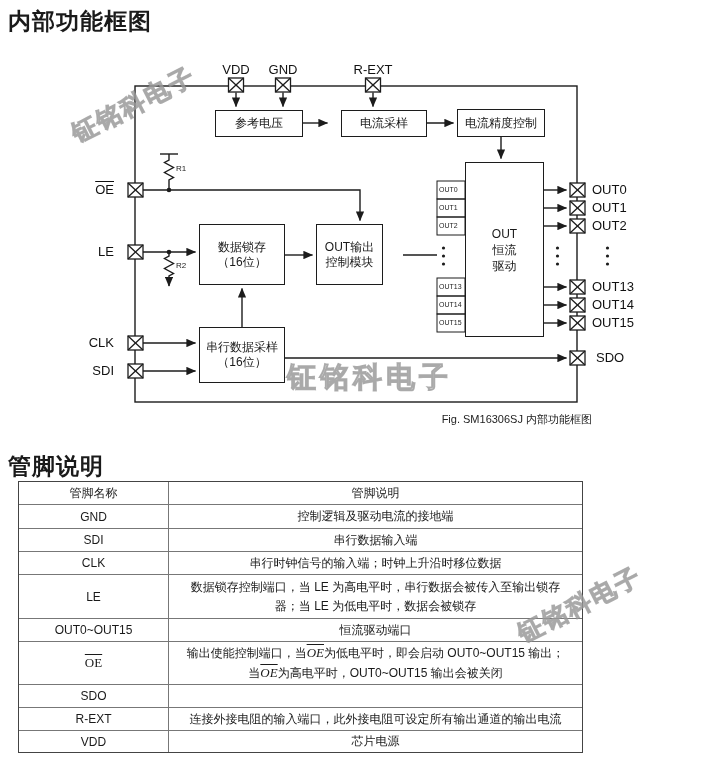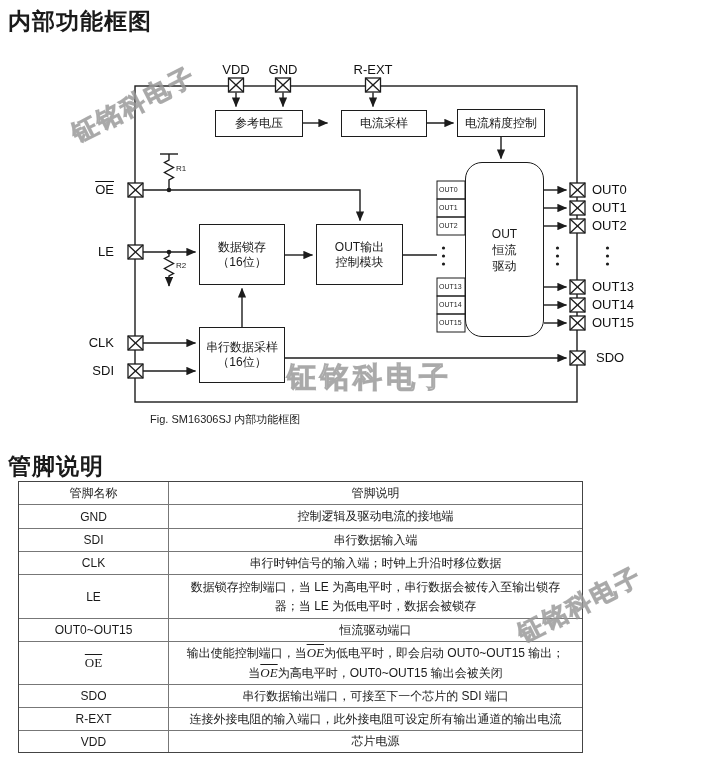--- a/index.html
+++ b/index.html
@@ -18,21 +18,21 @@
   .plbl-r{text-align:right;}
   .overline{text-decoration:overline;}
   .stublbl{position:absolute;left:438px;width:27px;height:18px;font-size:7px;
            line-height:18px;padding-left:1px;color:#222;box-sizing:border-box;}
   .rlbl{position:absolute;font-size:8px;line-height:9px;color:#222;}
   .wm{position:absolute;font-weight:bold;color:rgba(178,178,178,0.38);
       -webkit-text-stroke:1px rgba(150,150,150,0.75);letter-spacing:2px;
       white-space:nowrap;pointer-events:none;z-index:6;}
   .wm-diag{font-size:25px;transform:rotate(-27deg);}
   .wm-flat{font-size:29px;letter-spacing:4px;}
-  #caption{left:150px;top:412px;width:442px;text-align:left;font-size:11px;color:#222;}
+  #caption{left:150px;top:412px;width:442px;text-align:right;font-size:11px;color:#222;}
   
   #pin-table{left:18px;top:481px;width:565px;border:1.5px solid #444;box-sizing:border-box;background:#fff;}
   .trow{display:flex;width:100%;border-top:1px solid #777;box-sizing:border-box;}
   .trow:first-child{border-top:none;}
   .tc{display:flex;align-items:center;justify-content:center;box-sizing:border-box;
       font-size:12px;text-align:center;}
   .tc-name{width:150px;border-right:1px solid #777;flex:none;}
   .tc-desc{flex:1;padding:2px 12px;line-height:19px;}
   .pin-oe{font-family:"Liberation Serif","DejaVu Serif",serif;text-decoration:overline;font-size:13px;}
   .oe-it{font-family:"Liberation Serif","DejaVu Serif",serif;font-style:italic;
@@ -197,25 +197,25 @@
   <div class="blk" style="left:341px;top:110px;width:86px;height:27px;">
     <span>电流采样</span>
   </div>
   <div class="blk" style="left:457px;top:109px;width:88px;height:28px;">
     <span>电流精度控制</span>
   </div>
   <div class="blk" style="left:199px;top:224px;width:86px;height:61px;">
     <span>数据锁存</span>
     <span>（16位）</span>
   </div>
-  <div class="blk" style="left:316px;top:224px;width:87px;height:61px;">
+  <div class="blk" style="left:316px;top:224px;width:67px;height:61px;">
     <span>OUT输出</span>
     <span>控制模块</span>
   </div>
-  <div class="blk" style="left:465px;top:162px;width:79px;height:175px;line-height:16px;border-radius:17px;">
+  <div class="blk" style="left:465px;top:162px;width:79px;height:175px;line-height:16px;">
     <span>OUT</span>
     <span>恒流</span>
     <span>驱动</span>
   </div>
   <div class="blk" style="left:199px;top:327px;width:86px;height:56px;">
     <span>串行数据采样</span>
     <span>（16位）</span>
   </div>
 
   <div class="pinlbl plbl-c" style="left:211px;top:62px;width:50px;">VDD</div>
@@ -291,21 +291,20 @@
     </div>
     <div class="tc tc-desc">
       <span>
         <span>输出使能控制端口，当</span><span class="oe-it">OE</span><span>为低电平时，即会启动 OUT0~OUT15 输出；当</span><span class="oe-it">OE</span><span>为高电平时，OUT0~OUT15 输出会被关闭</span>
       </span>
     </div>
   </div>
 
   <div class="trow" style="height:23px;">
     <div class="tc tc-name">SDO</div>
-    <div class="tc tc-desc">串行数据输出端口，可接至下一个芯片的 SDI 端口</div>
   </div>
 
   <div class="trow" style="height:23px;">
     <div class="tc tc-name">R-EXT</div>
     <div class="tc tc-desc">连接外接电阻的输入端口，此外接电阻可设定所有输出通道的输出电流</div>
   </div>
 
   <div class="trow" style="height:22px;">
     <div class="tc tc-name">VDD</div>
     <div class="tc tc-desc">芯片电源</div>

